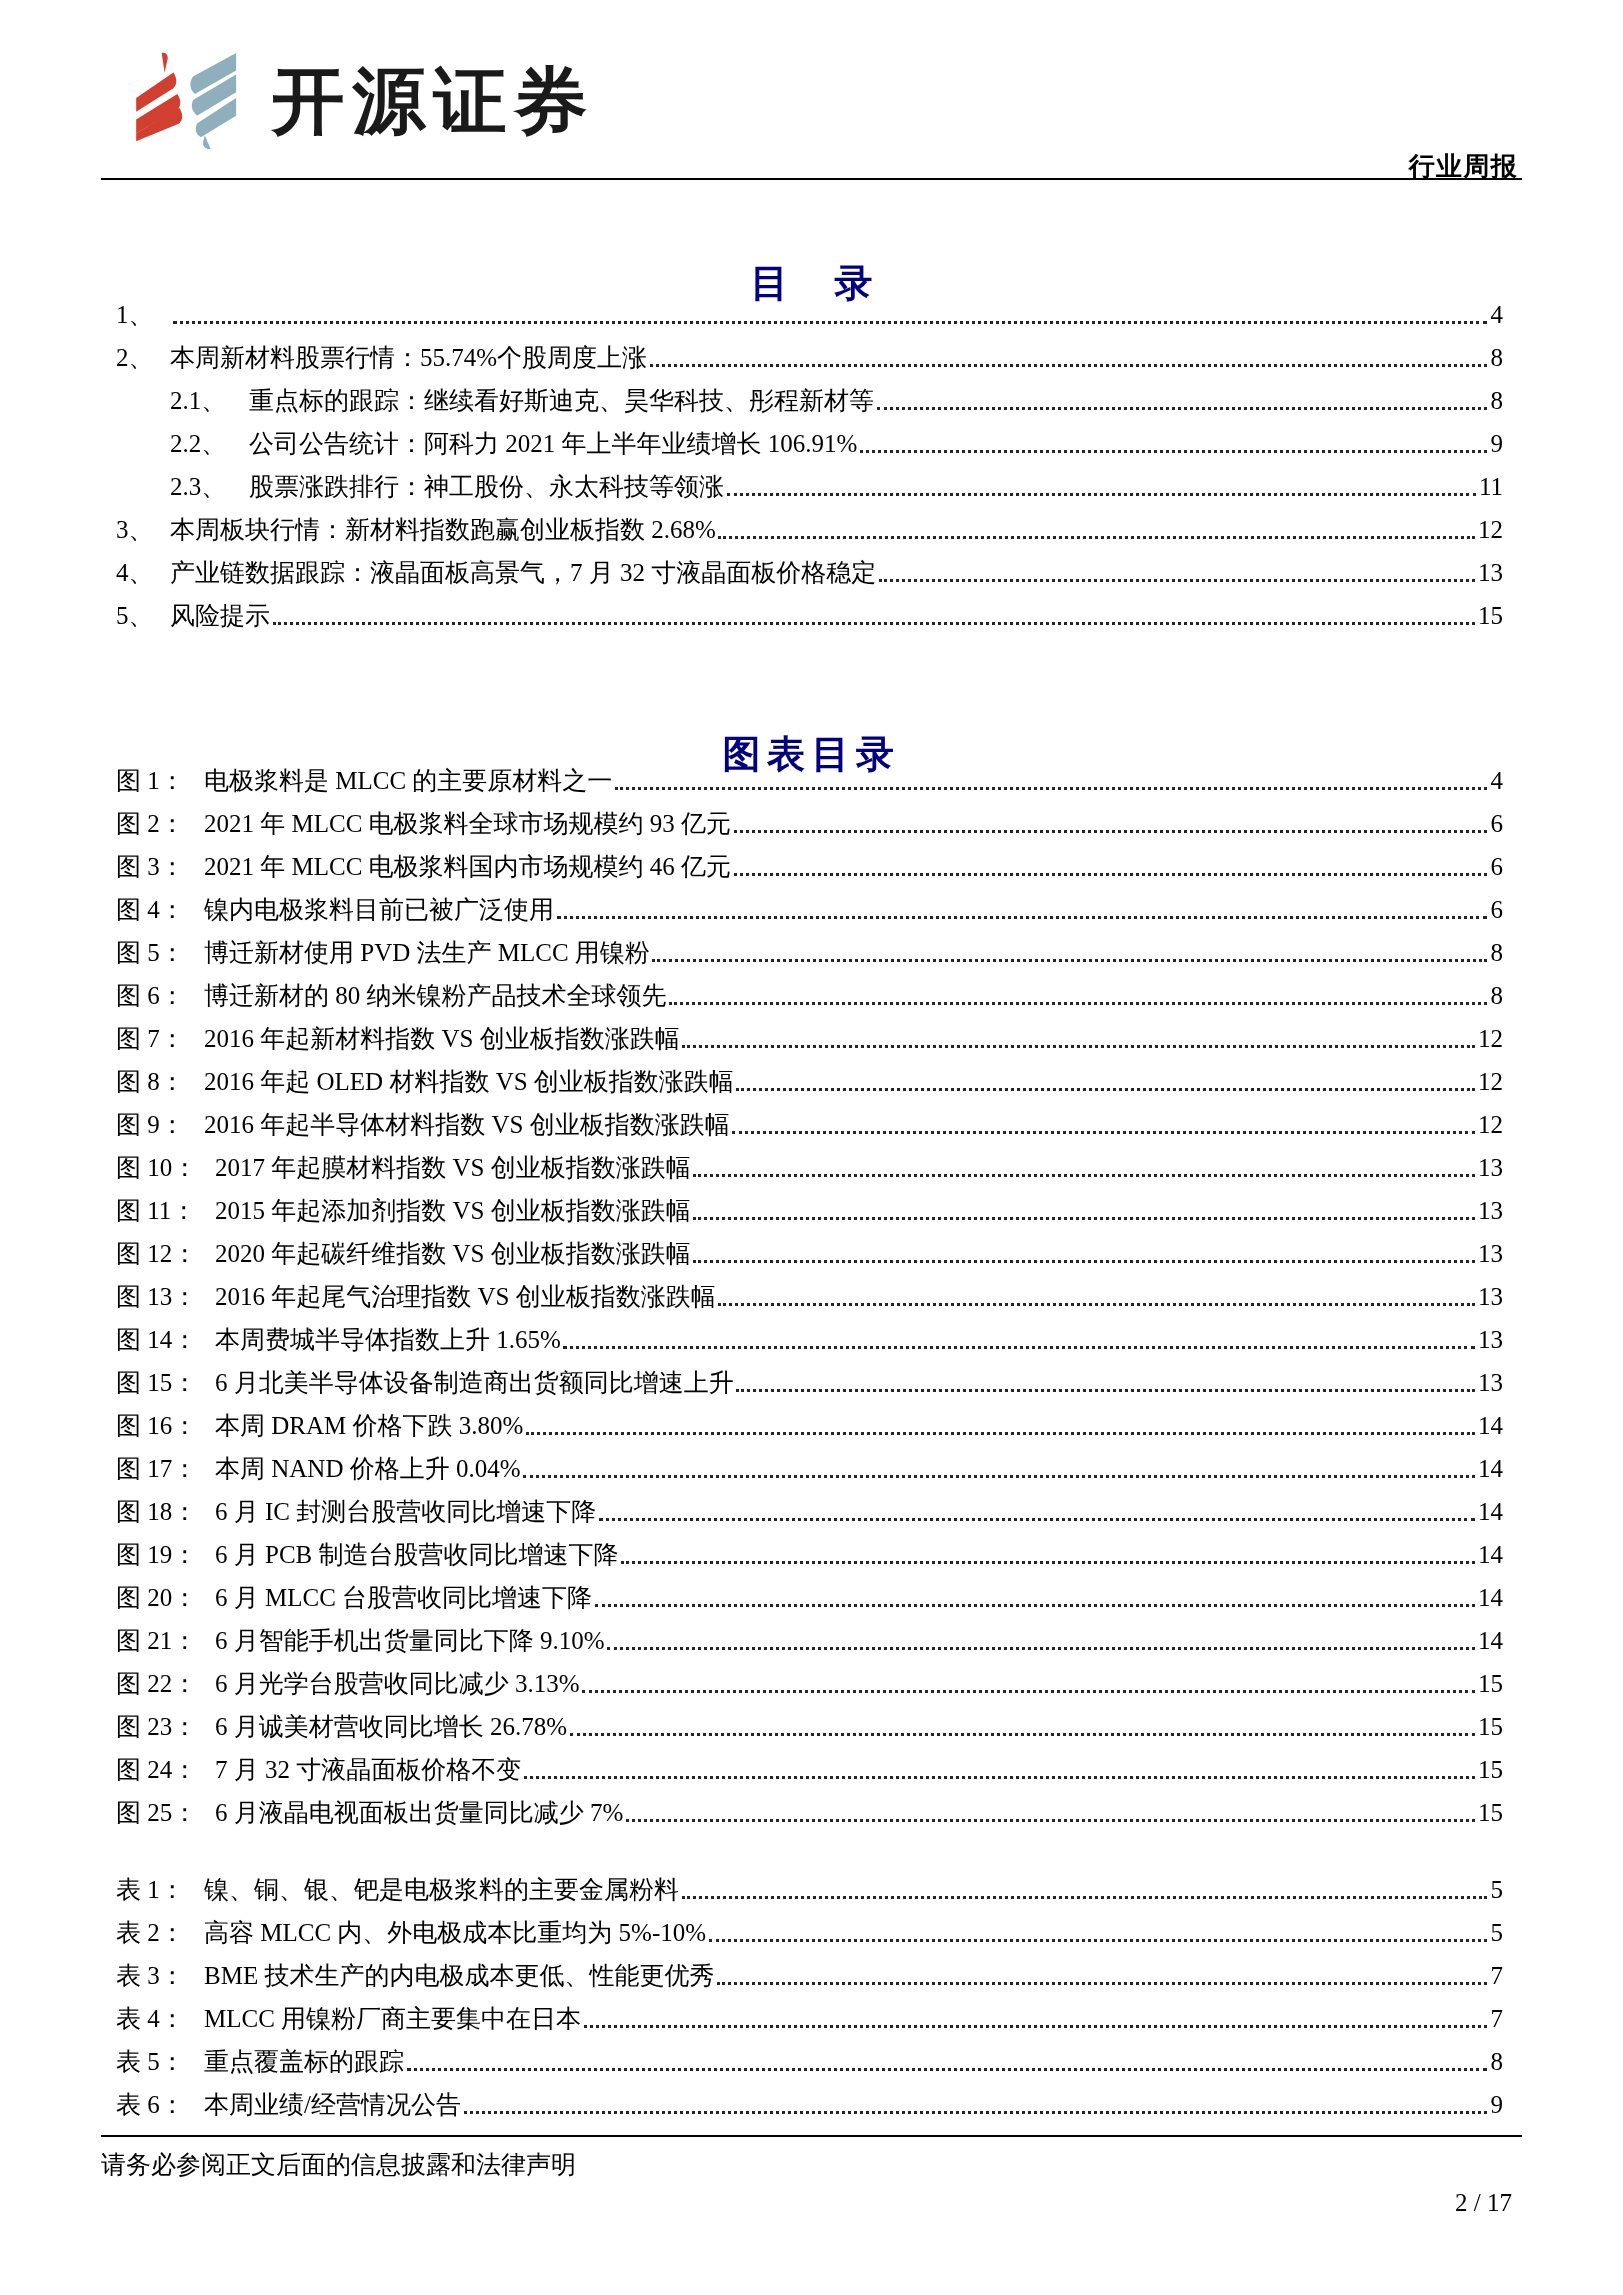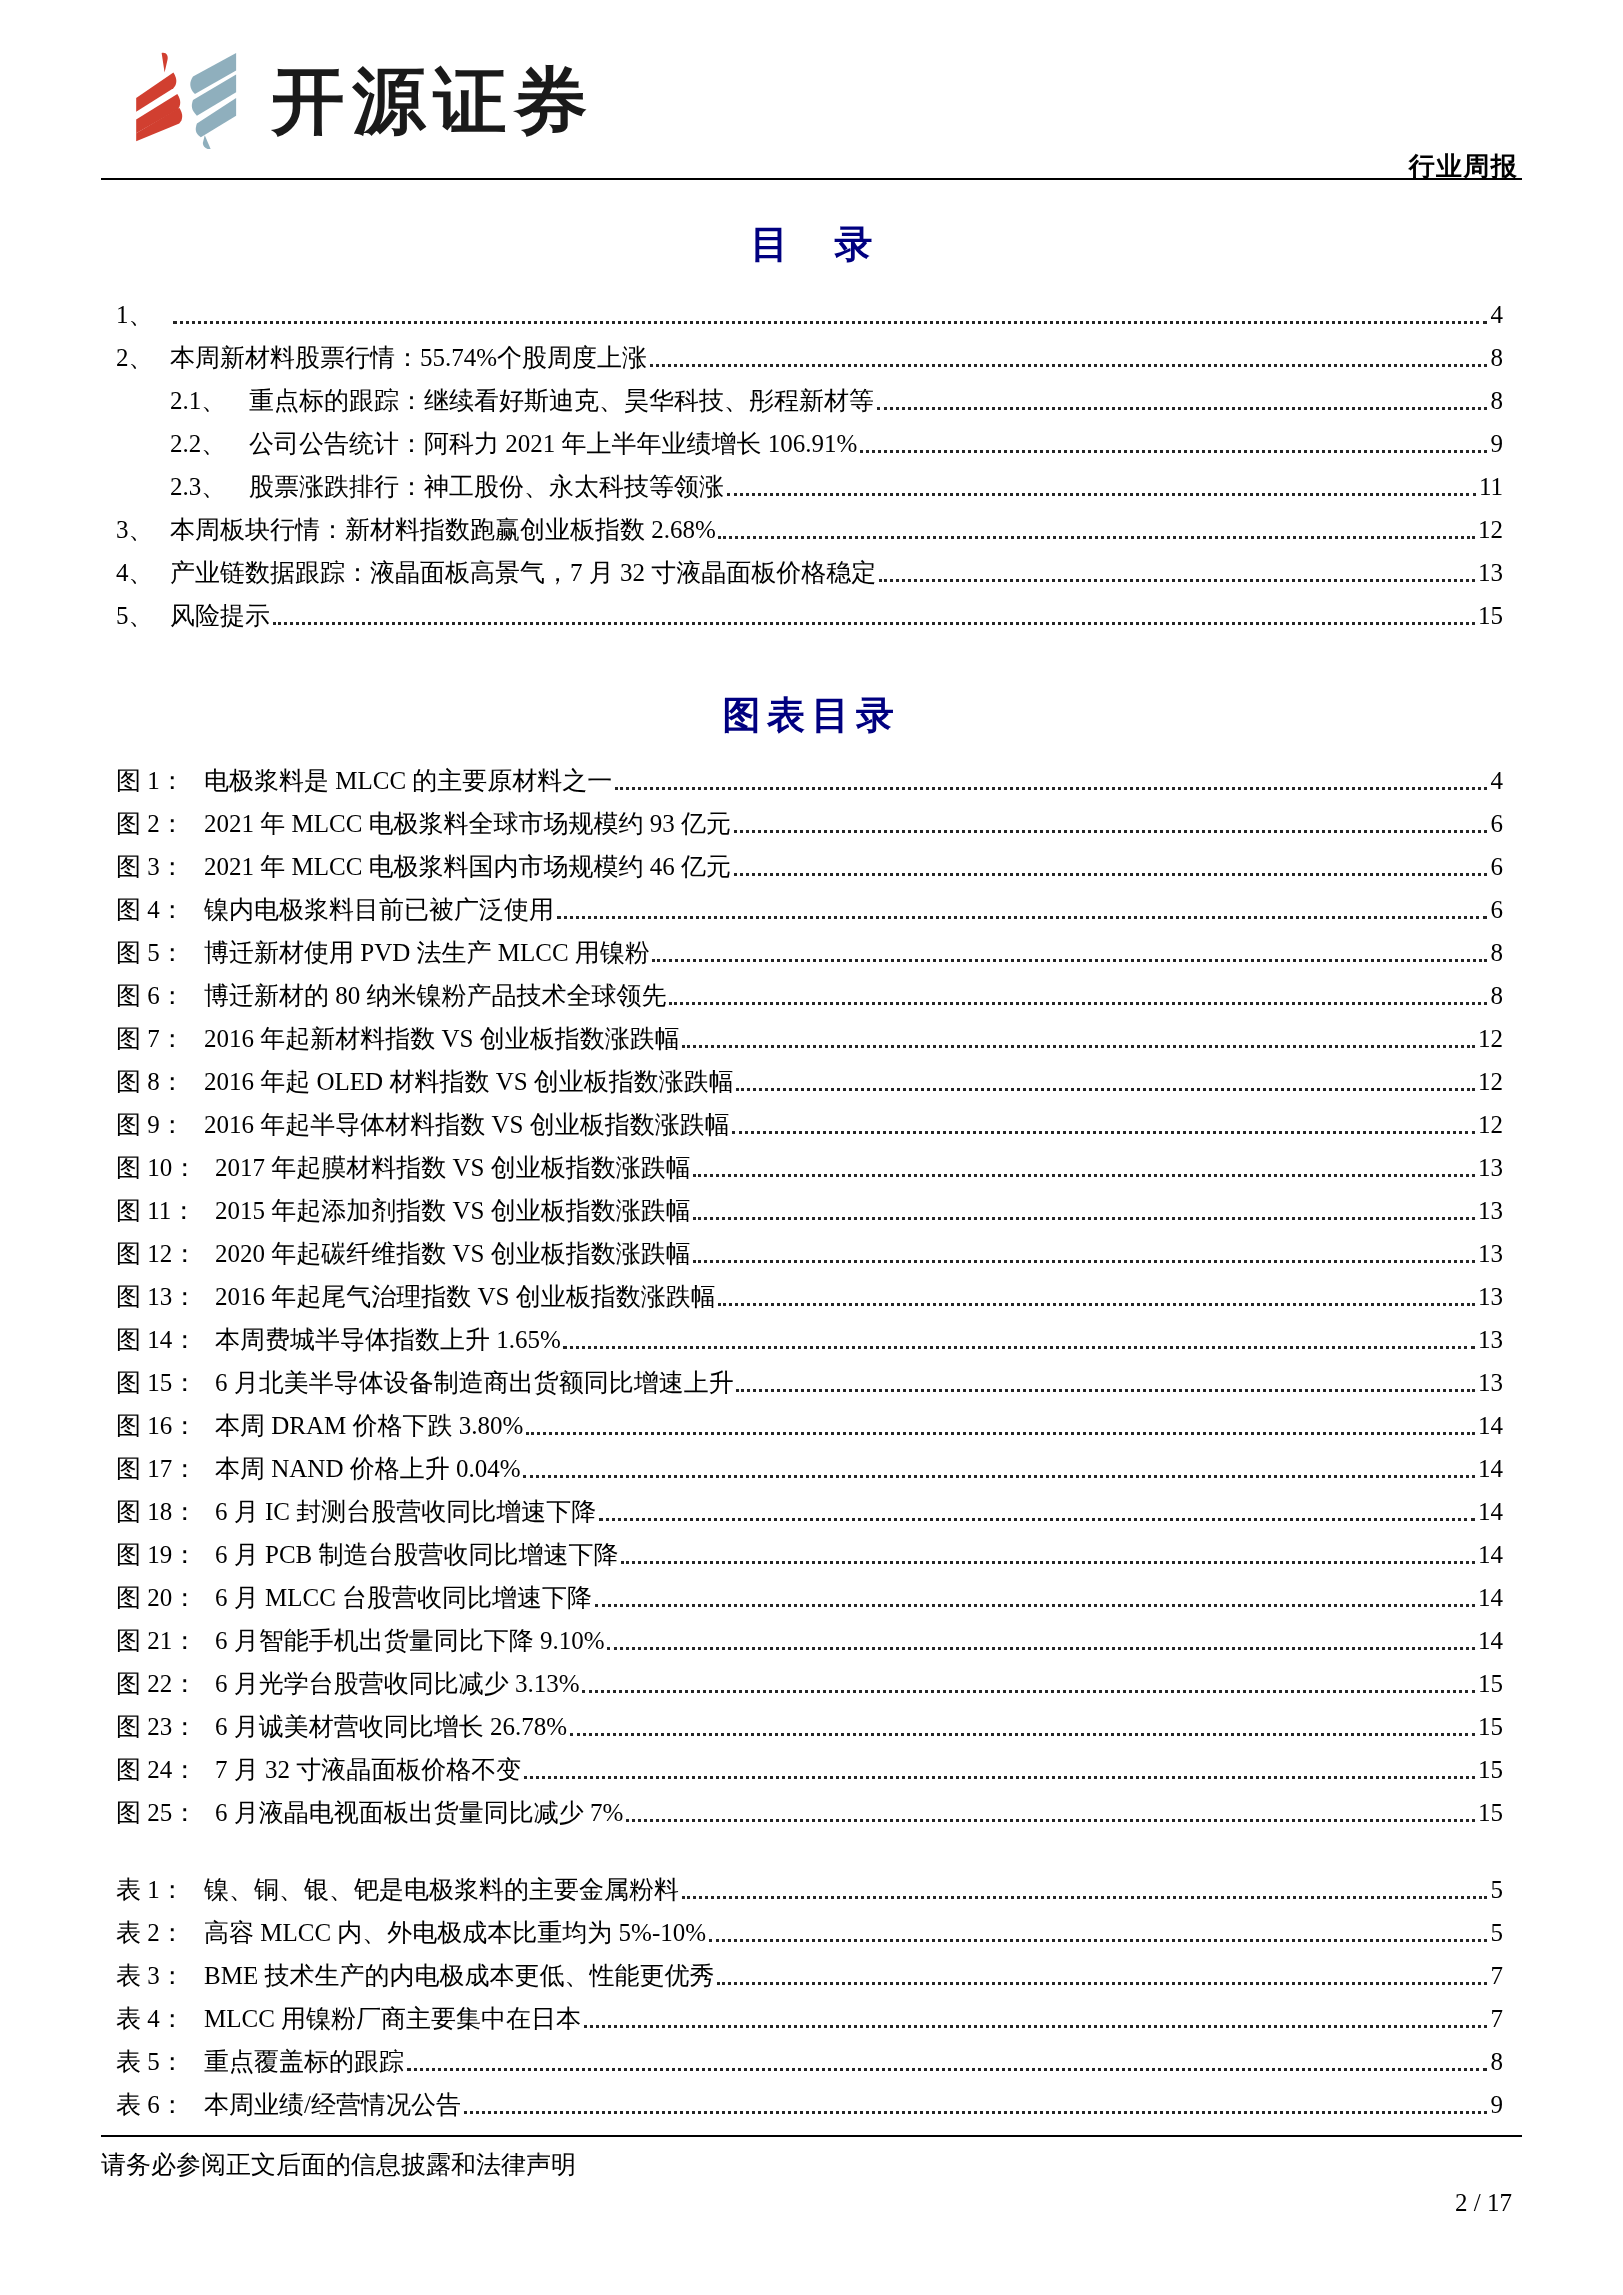--- a/index.html
+++ b/index.html
@@ -13,21 +13,21 @@
     margin-left: 19.6px; font-family: Liberation Sans, sans-serif;
     font-weight: bold; font-size: 73px; letter-spacing: 7.9px; color: #1a1a1a; line-height: 1;
   }
   .report-type {
     position: absolute; right: 105px; top: 149px; font-size: 26px; font-weight: bold;
     font-family: "DejaVu Serif", "Liberation Serif", serif; letter-spacing: 1.3px;
   }
   .rule-top { position: absolute; left: 101px; right: 101px; top: 178px; height: 0; border-top: 2.6px solid #000; }
   .section-title {
     position: absolute; left: 0; right: 0; text-align: center; color: #000080;
-    font-family: "DejaVu Serif", "Liberation Serif", serif; font-weight: bold; font-size: 38px;
+    font-family: "DejaVu Serif", "Liberation Serif", serif; font-weight: bold; font-size: 38px; margin-top: 39px;
   }
   .title-toc { top: 219px; letter-spacing: 46px; padding-left: 46px; }
   .title-figs { top: 690px; letter-spacing: 6.5px; }
   .list { position: absolute; left: 116px; width: 1387px; }
   .row {
     position: relative; height: 43px; display: flex; align-items: flex-end;
     font-size: 25px; line-height: 30px; white-space: nowrap;
   }
   .row .num { flex: 0 0 auto; }
   .row .label { flex: 0 0 auto; }

